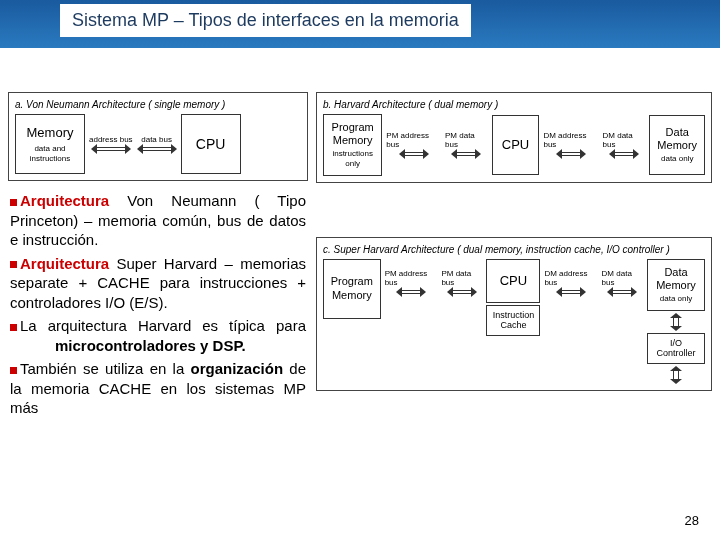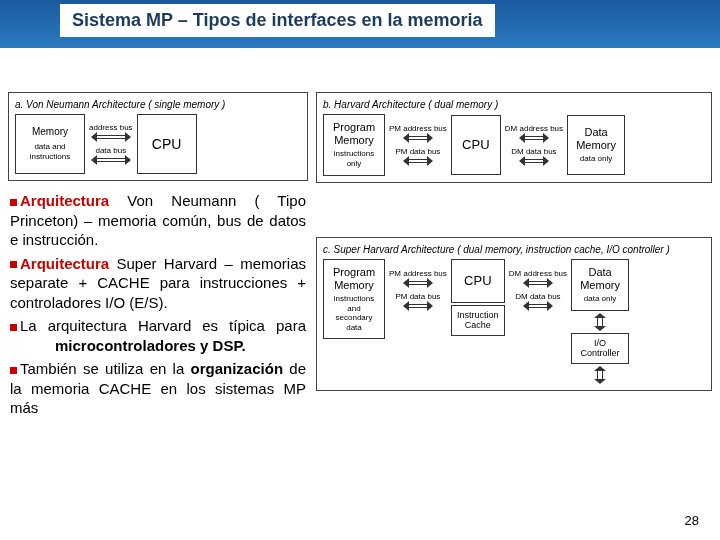--- a/index.html
+++ b/index.html
@@ -1,28 +1,28 @@
 <!DOCTYPE html>
 <html><head>
 <meta charset="utf-8">
 <style>
   * { box-sizing: border-box; margin: 0; padding: 0; }
   body { width: 720px; height: 540px; font-family: Arial, sans-serif; background: #fff; position: relative; overflow: hidden; }
   .header { background: linear-gradient(180deg, #1a5a9e 0%, #2a7ac0 100%); height: 48px; display: flex; align-items: center; padding: 0 20px; color: #fff; }
-  .title { font-size: 18px; font-weight: bold; color: #1d3a5f; background: #fff; padding: 6px 12px; position: absolute; top: 4px; left: 60px; }
+  .title { font-size: 18px; font-weight: normal; color: #1d3a5f; background: #fff; padding: 6px 12px; position: absolute; top: 4px; left: 60px; }
   .content { display: flex; padding: 8px; gap: 8px; }
   .left-col { width: 300px; display: flex; flex-direction: column; gap: 6px; }
   .right-col { flex: 1; display: flex; flex-direction: column; gap: 18px; }
   .diagram { border: 1px solid #444; background: #fff; padding: 6px; font-size: 10px; margin-top: 36px; }
   .diag-label { font-style: italic; font-size: 10px; margin-bottom: 4px; }
   .diag-body { display: flex; align-items: center; gap: 4px; }
   .box { border: 1px solid #333; padding: 6px 4px; text-align: center; font-size: 10px; line-height: 1.2; }
   .box-tall { min-height: 60px; display: flex; flex-direction: column; justify-content: center; }
   .box-small { min-height: 28px; padding: 4px 3px; font-size: 9px; display: flex; align-items: center; justify-content: center; }
-  .buses { display: flex; flex-direction: column; gap: 4px; font-size: 8px; }
+  .buses { display: flex; flex-direction: row; gap: 4px; font-size: 8px; }
   .bus { display: flex; flex-direction: column; align-items: center; }
   .bus-label { font-size: 8px; }
   .arrow { width: 40px; height: 10px; position: relative; }
   .arrow::before, .arrow::after { content: ''; position: absolute; top: 0; width: 0; height: 0; border-top: 5px solid transparent; border-bottom: 5px solid transparent; }
   .arrow::before { left: 0; border-right: 6px solid #333; }
   .arrow::after { right: 0; border-left: 6px solid #333; }
   .arrow span { position: absolute; top: 3px; left: 6px; right: 6px; height: 4px; border-top: 1px solid #333; border-bottom: 1px solid #333; }
   .arrow-v { width: 12px; height: 18px; position: relative; margin: 0 auto; }
   .arrow-v::before, .arrow-v::after { content: ''; position: absolute; left: 0; width: 0; height: 0; border-left: 6px solid transparent; border-right: 6px solid transparent; }
   .arrow-v::before { top: 0; border-bottom: 5px solid #333; }
@@ -42,21 +42,21 @@
 <div class="title">Sistema MP  – Tipos de interfaces en la memoria</div>
 <div class="header"></div>
 
 <div class="content">
   <div class="left-col">
 
     <div class="diagram">
       <div class="diag-label">a.  Von Neumann Architecture  ( single memory )</div>
       <div class="diag-body">
         <div class="box box-tall" style="width:70px;">
-          <div style="font-size:10px;">Memory</div>
+          <div style="font-size:13px;">Memory</div>
           <div style="font-size:8px;margin-top:4px;">data and instructions</div>
         </div>
         <div class="buses">
           <div class="bus">
               <div class="bus-label">address bus</div>
               <div class="arrow">
                 <span></span>
               </div>
             </div>
           <div class="bus">
@@ -122,21 +122,20 @@
           <div style="font-size:8px;margin-top:2px;">data only</div>
         </div>
       </div>
     </div>
 
     <div class="diagram">
       <div class="diag-label">c.  Super Harvard Architecture  ( dual memory, instruction cache, I/O controller )</div>
       <div class="diag-body" style="align-items:flex-start;">
         <div class="box box-tall" style="width:62px;">
           <div style="font-size:11px;">Program Memory</div>
-          <div style="font-size:8px;margin-top:2px;">instructions and secondary data</div>
         </div>
         <div class="buses" style="margin-top:10px;">
           <div class="bus">
               <div class="bus-label">PM address bus</div>
               <div class="arrow arrow-narrow">
                 <span></span>
               </div>
             </div>
           <div class="bus">
               <div class="bus-label">PM data bus</div>

